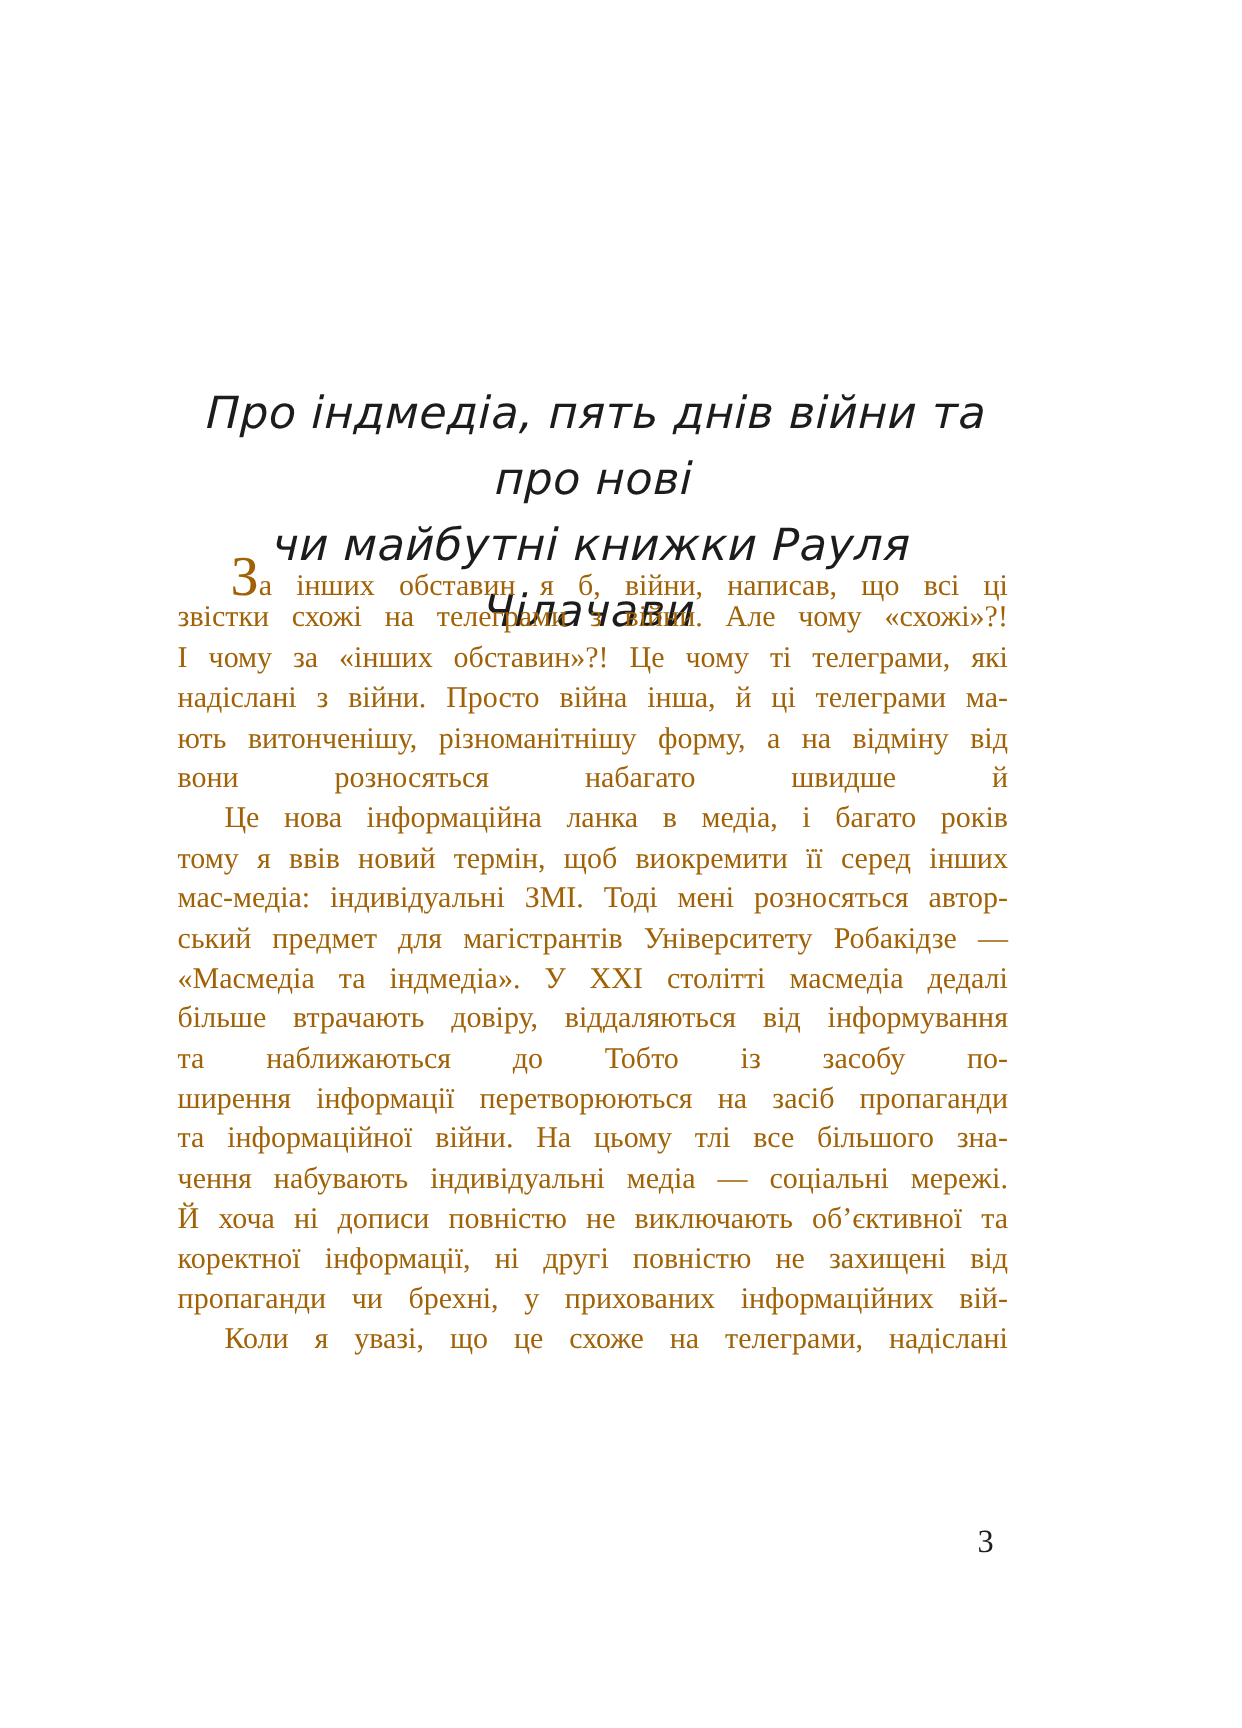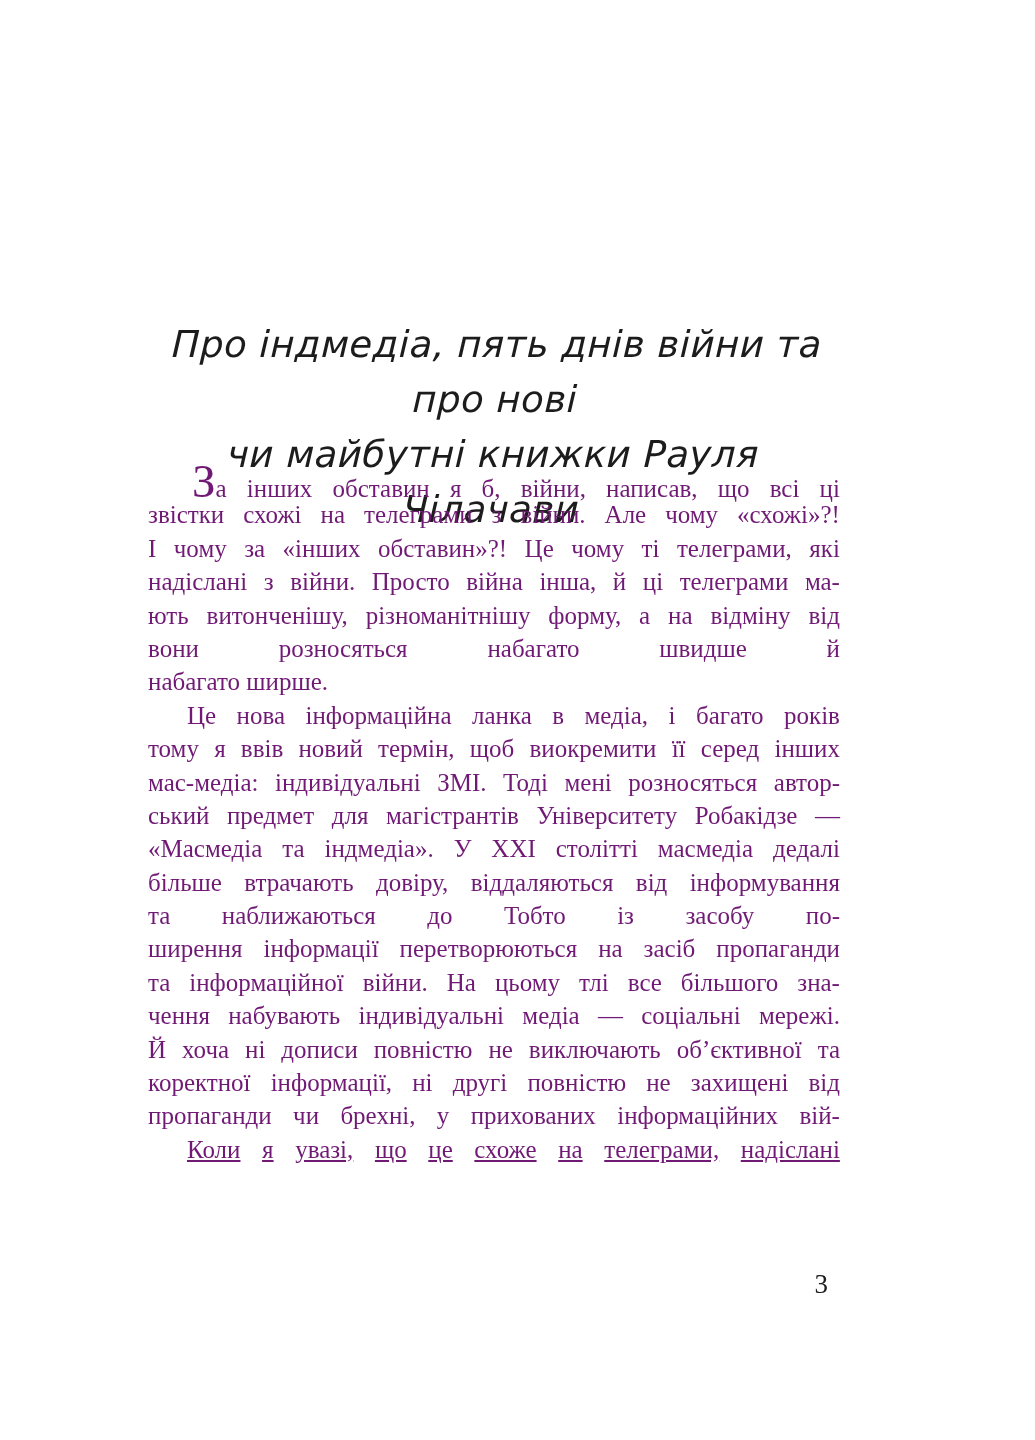--- a/index.html
+++ b/index.html
@@ -31,21 +31,21 @@
     color: #1c1c1c;
     transform: skewX(-2deg);
   }
   
   #body-text {
     position: absolute;
     left: 148px;
     top: 465px;
     width: 692px;
     font-size: 25px;
-    color: #701a75;
+    color: #a16207;
   }
   .line {
     height: 33.4px;
     line-height: 33.4px;
     white-space: nowrap;
   }
   .line.j {
     display: flex;
     justify-content: space-between;
     align-items: baseline;
@@ -138,21 +138,20 @@
         <span class="word">відміну</span>
         <span class="word">від</span>
       </div>
       <div class="line j">
         <span class="word">вони</span>
         <span class="word">розносяться</span>
         <span class="word">набагато</span>
         <span class="word">швидше</span>
         <span class="word">й</span>
       </div>
-      <div class="line">набагато ширше.</div>
       <div class="line j" style="padding-left: 39px;">
         <span class="word">Це</span>
         <span class="word">нова</span>
         <span class="word">інформаційна</span>
         <span class="word">ланка</span>
         <span class="word">в</span>
         <span class="word">медіа,</span>
         <span class="word">і</span>
         <span class="word">багато</span>
         <span class="word">років</span>
@@ -265,21 +264,21 @@
       </div>
       <div class="line j">
         <span class="word">пропаганди</span>
         <span class="word">чи</span>
         <span class="word">брехні,</span>
         <span class="word">у</span>
         <span class="word">прихованих</span>
         <span class="word">інформаційних</span>
         <span class="word">вій-</span>
       </div>
-      <div class="line j" style="padding-left: 39px; text-decoration: underline;">
+      <div class="line j" style="padding-left: 39px;">
         <span class="word">Коли</span>
         <span class="word">я</span>
         <span class="word">увазі,</span>
         <span class="word">що</span>
         <span class="word">це</span>
         <span class="word">схоже</span>
         <span class="word">на</span>
         <span class="word">телеграми,</span>
         <span class="word">надіслані</span>
       </div>

